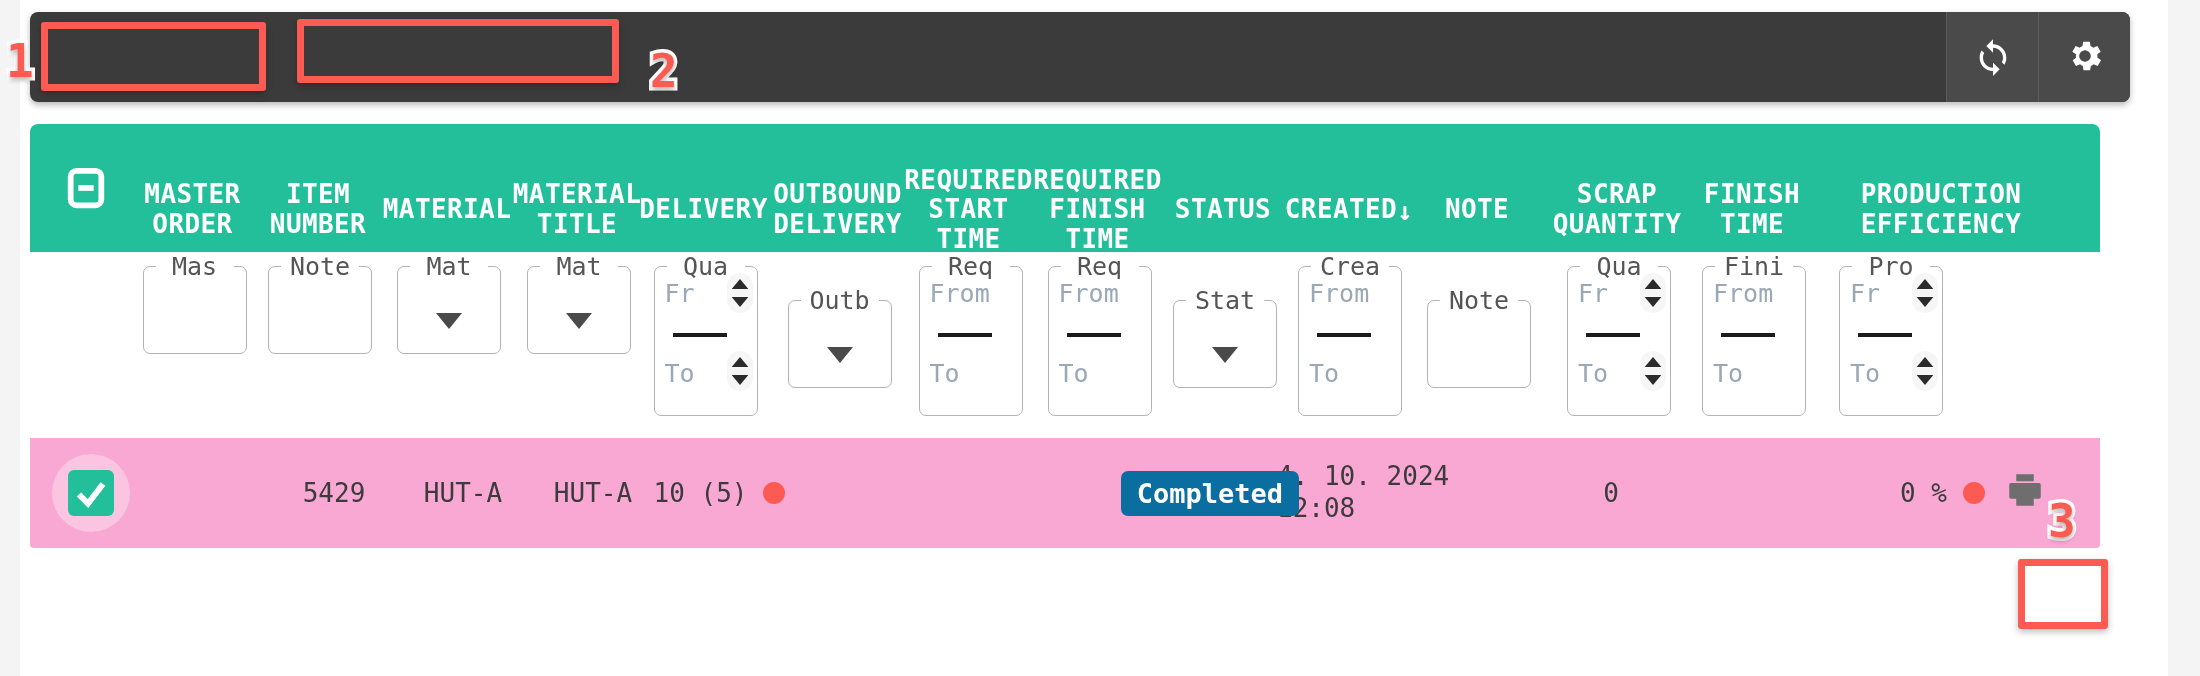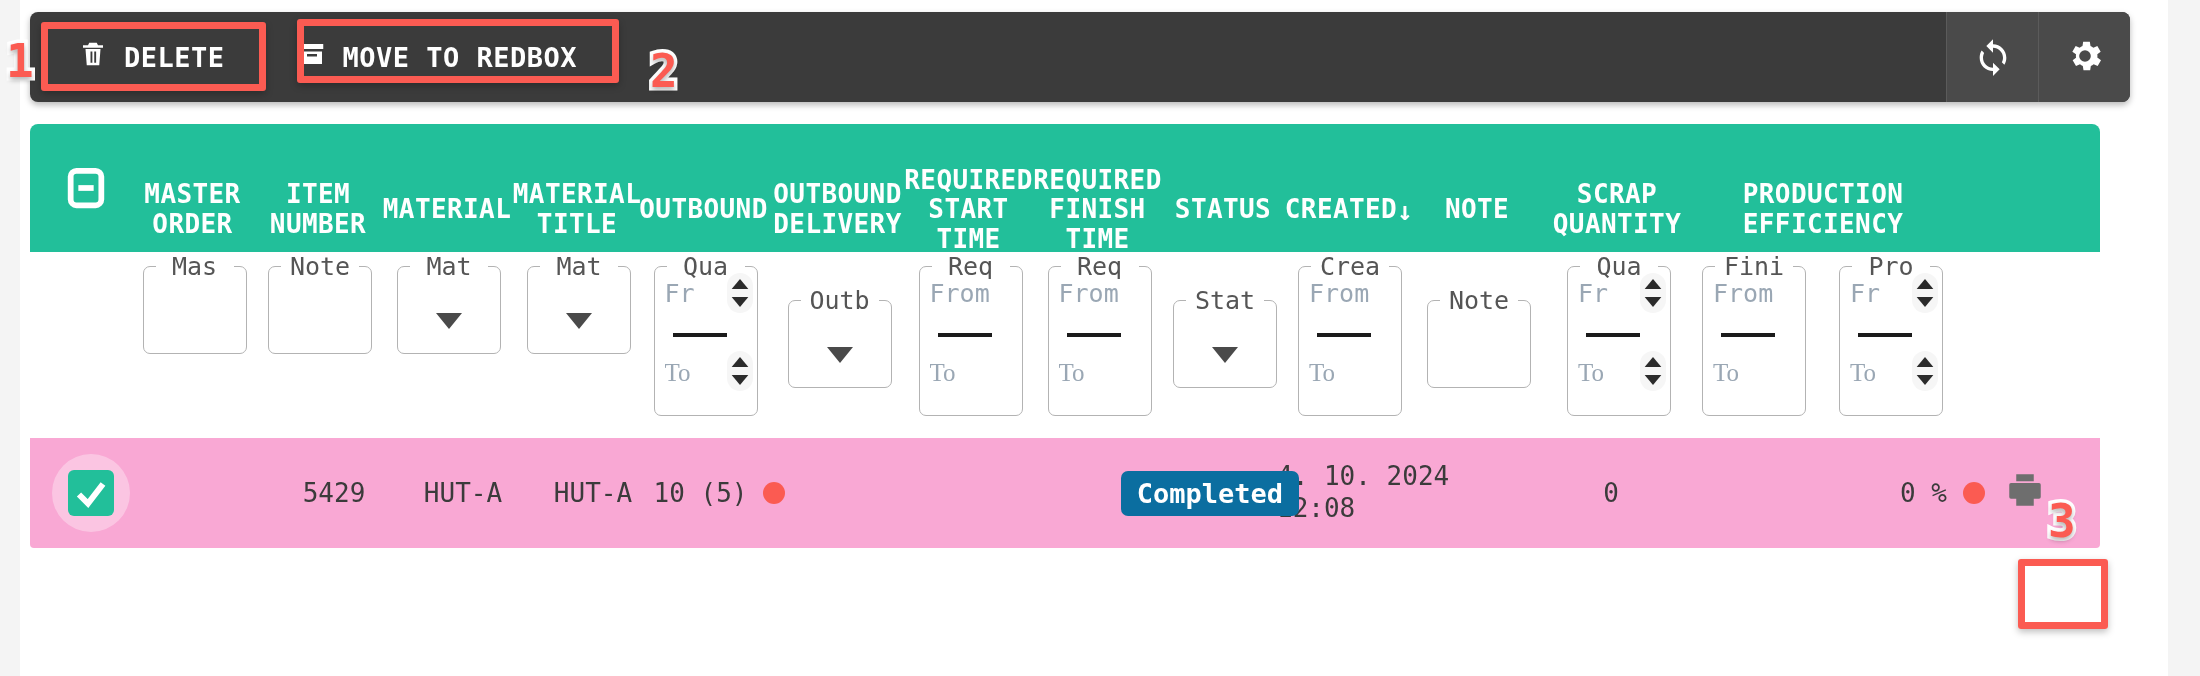--- a/index.html
+++ b/index.html
@@ -89,21 +89,21 @@
   .caret{
     position:absolute;left:50%;top:46px;transform:translateX(-50%);
     width:0;height:0;border-left:13px solid transparent;border-right:13px solid transparent;
     border-top:16px solid #4a4a4a;
   }
   .ph{
     position:absolute;left:10px;right:10px;
     font-size:25px;color:#9aa7b4;white-space:nowrap;overflow:hidden;
   }
   .ph.from{top:12px;}
-  .ph.to{top:92px;font-family:Liberation Serif, serif;}
+  .ph.to{top:92px;}
   .divider{
     position:absolute;left:18px;width:54px;height:4px;background:#1b1b1b;top:66px;
   }
   .spin{
     position:absolute;right:4px;width:26px;height:40px;
     display:flex;flex-direction:column;align-items:center;justify-content:center;
     border-radius:13px;background:#f6f6f6;cursor:pointer;
   }
   .spin.up{top:6px;}
   .spin.down{top:84px;}
@@ -160,38 +160,20 @@
     pointer-events:none;line-height:1;
   }
 </style>
 </head>
 <body>
 
 <div class="page">
   <div class="white-canvas"></div>
 
   <div class="toolbar">
-    <div class="tb-actions">
-      <button class="tb-btn">
-        <span>
-          <svg viewBox="0 0 24 24">
-              <path d="M9 3h6l1 2h4v2H4V5h4l1-2zM6 8h12l-1 13H7L6 8zm4 2v9h1.5v-9H10zm3 0v9h1.5v-9H13z"></path>
-            </svg>
-        </span>
-        <span>DELETE</span>
-      </button>
-      <button class="tb-btn">
-        <span>
-          <svg viewBox="0 0 24 24">
-              <path d="M3 4h18v4H3V4zm1 6h16v10H4V10zm4 2v2h8v-2H8z"></path>
-            </svg>
-        </span>
-        <span>MOVE TO REDBOX</span>
-      </button>
-    </div>
     <div class="tb-spacer"></div>
     <div class="tb-icons">
       <button class="tb-icon-btn">
         <span>
           <svg viewBox="0 0 24 24">
               <path d="M12 5V2L8 6l4 4V7c3.3 0 6 2.7 6 6 0 1-.3 2-.7 2.8l1.5 1.5C19.6 16.1 20 14.6 20 13c0-4.4-3.6-8-8-8zm0 14c-3.3 0-6-2.7-6-6 0-1 .3-2 .7-2.8L5.2 8.7C4.4 9.9 4 11.4 4 13c0 4.4 3.6 8 8 8v3l4-4-4-4v3z"></path>
             </svg>
         </span>
       </button>
       <button class="tb-icon-btn">
@@ -210,31 +192,32 @@
       <div class="hdr-check">
         <svg viewBox="0 0 24 24">
             <rect x="4" y="3" width="16" height="18" rx="3"></rect>
             <line x1="8" y1="12" x2="16" y2="12"></line>
           </svg>
       </div>
       <div class="th" style="width:133px">MASTER ORDER</div>
       <div class="th" style="width:118px">ITEM NUMBER</div>
       <div class="th" style="width:140px">MATERIAL</div>
       <div class="th" style="width:120px">MATERIAL TITLE</div>
-      <div class="th" style="width:133px">OUTBOUND</div>
+      <div class="th" style="width:133px">DELIVERY</div>
       <div class="th" style="width:135px">OUTBOUND DELIVERY</div>
       <div class="th" style="width:127px">REQUIRED START TIME</div>
       <div class="th" style="width:131px">REQUIRED FINISH TIME</div>
       <div class="th" style="width:120px">STATUS</div>
       <div class="th" style="width:130px">
         <span>CREATED</span>
           <span class="sort">↓</span>
       </div>
       <div class="th" style="width:128px">NOTE</div>
       <div class="th" style="width:152px">SCRAP QUANTITY</div>
+      <div class="th" style="width:118px">FINISH TIME</div>
       <div class="th" style="width:260px">PRODUCTION EFFICIENCY</div>
     </div>
 
     <div class="filter-row">
       <div style="width:98px;flex:none"></div>
 
       <div class="fcell" style="width:133px">
         <div class="field simple">
           <div class="legend">Mas</div>
         </div>

